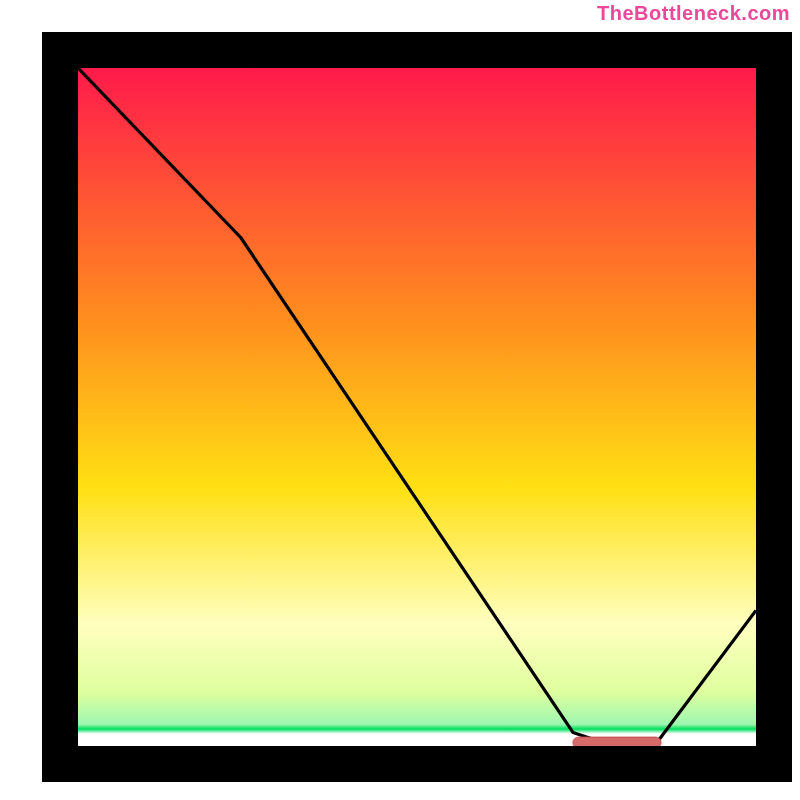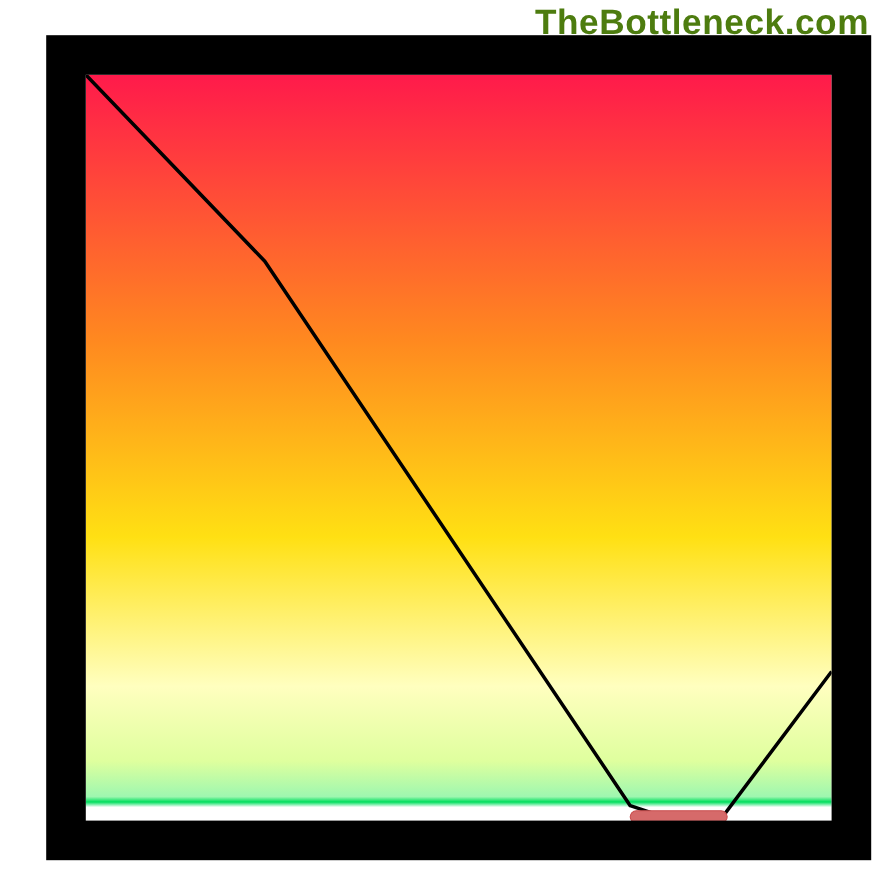--- a/index.html
+++ b/index.html
@@ -13,23 +13,23 @@
   }
   .container {
     position: relative;
     width: 800px;
     height: 800px;
   }
   .watermark {
     position: absolute;
     top: 2px;
     right: 10px;
-    font-size: 32px;
+    font-size: 20px;
     font-weight: 600;
-    color: #4d7c0f;
+    color: #ec4899;
     letter-spacing: 0.5px;
     z-index: 10;
   }
   svg {
     display: block;
   }
 </style>
 </head>
 <body>
 

